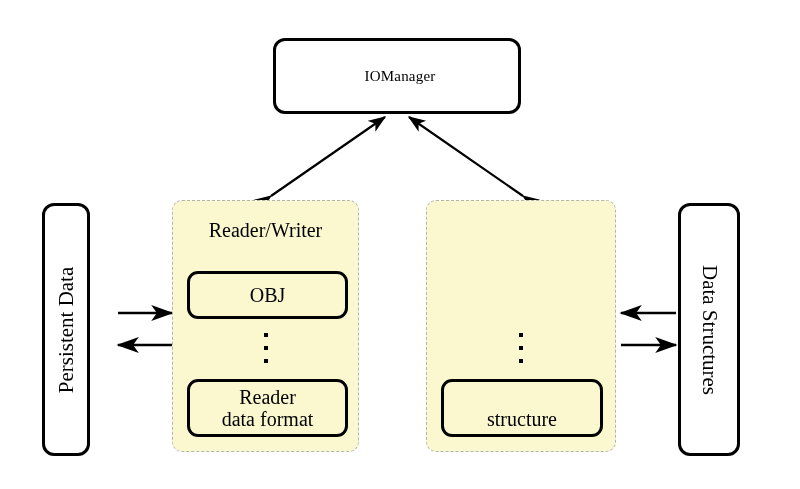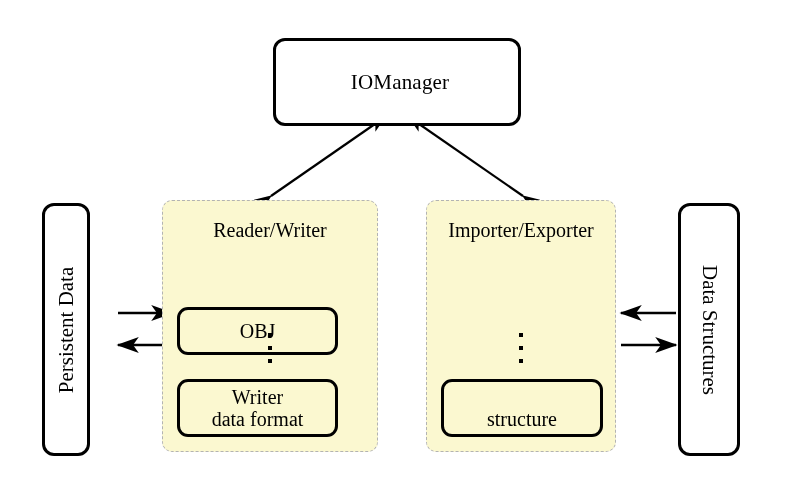--- a/index.html
+++ b/index.html
@@ -28,22 +28,22 @@
     justify-content: center;
     text-align: center;
     color: #000000;
   }
 
   
   #iomanager {
     left: 273px;
     top: 38px;
     width: 248px;
-    height: 88px;
-    font-size: 21px;
+    height: 76px;
+    font-size: 15px;
     letter-spacing: 0.2px;
     padding-left: 6px;
   }
 
   
   .sidebox {
     position: absolute;
     box-sizing: border-box;
     border: 3px solid #000000;
     border-radius: 12px;
@@ -80,21 +80,21 @@
   
   .panel {
     position: absolute;
     box-sizing: border-box;
     background: #fbf8d0;
     border: 1.5px dashed #b3b3b3;
     border-radius: 10px;
     top: 200px;
     height: 252px;
   }
-  #panel-readerwriter { left: 162px; width: 216px; }
+  #panel-readerwriter { left: 172px; width: 187px; }
   #panel-importexport { left: 426px; width: 190px; }
 
   .panel-title {
     position: absolute;
     top: 18px;
     left: 0;
     width: 100%;
     text-align: center;
     font-size: 20px;
     color: #000000;
@@ -109,21 +109,21 @@
     border-radius: 11px;
     background: #fbf8d0;
     display: flex;
     align-items: center;
     justify-content: center;
     text-align: center;
     font-size: 20px;
     line-height: 1.12;
     color: #000000;
   }
-  .innerbox.top    { top: 70px;  height: 48px; margin-top: 36px; }
+  .innerbox.top    { top: 70px;  height: 48px; }
   .innerbox.bottom { top: 178px; height: 58px; }
   #panel-readerwriter .innerbox { left: 14px; width: 161px; }
   #panel-importexport .innerbox { left: 14px; width: 162px; }
 
   
   .vdots {
     position: absolute;
     top: 132px;
     left: 0;
     width: 100%;
@@ -198,28 +198,27 @@
     </div>
 
     <div class="vdots">
       <i></i>
         <i></i>
         <i></i>
     </div>
 
     <div class="innerbox bottom">
       <span>
-        <span>Writer</span><br>
+        <span>Reader</span><br>
         <span>data format</span>
       </span>
     </div>
   </div>
 
   <div class="panel" id="panel-importexport">
-    <div class="panel-title">Importer/Exporter</div>
 
 
     <div class="vdots">
       <i></i>
         <i></i>
         <i></i>
     </div>
 
     <div class="innerbox bottom">
       <span>

